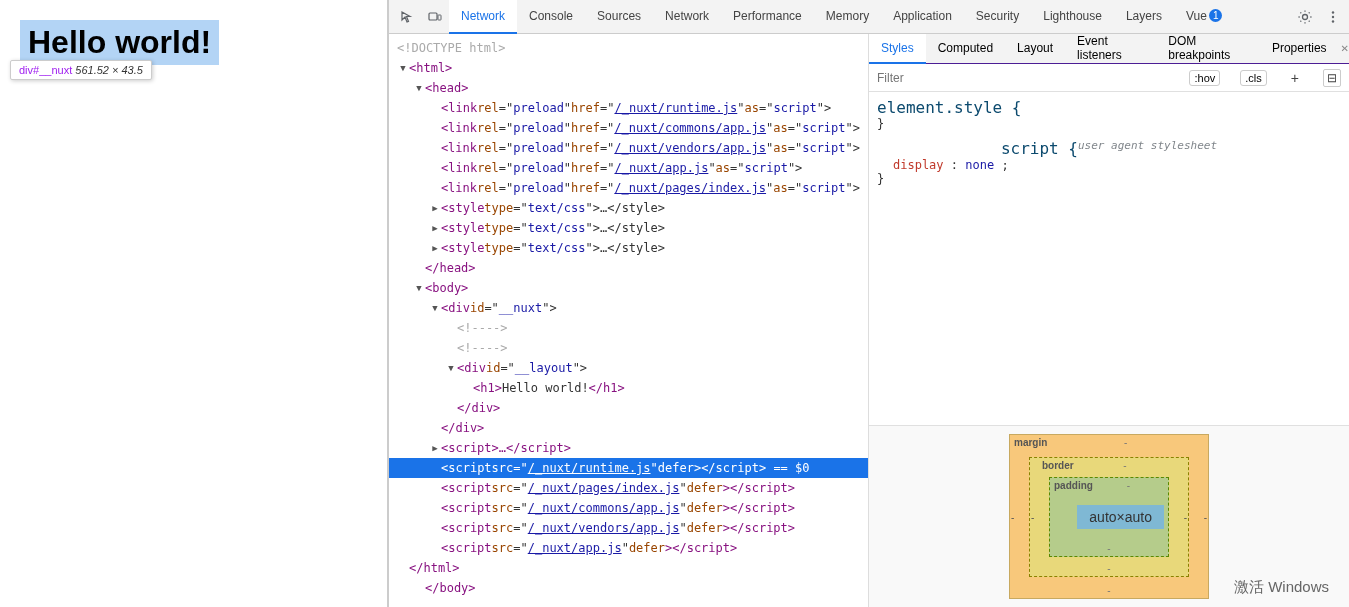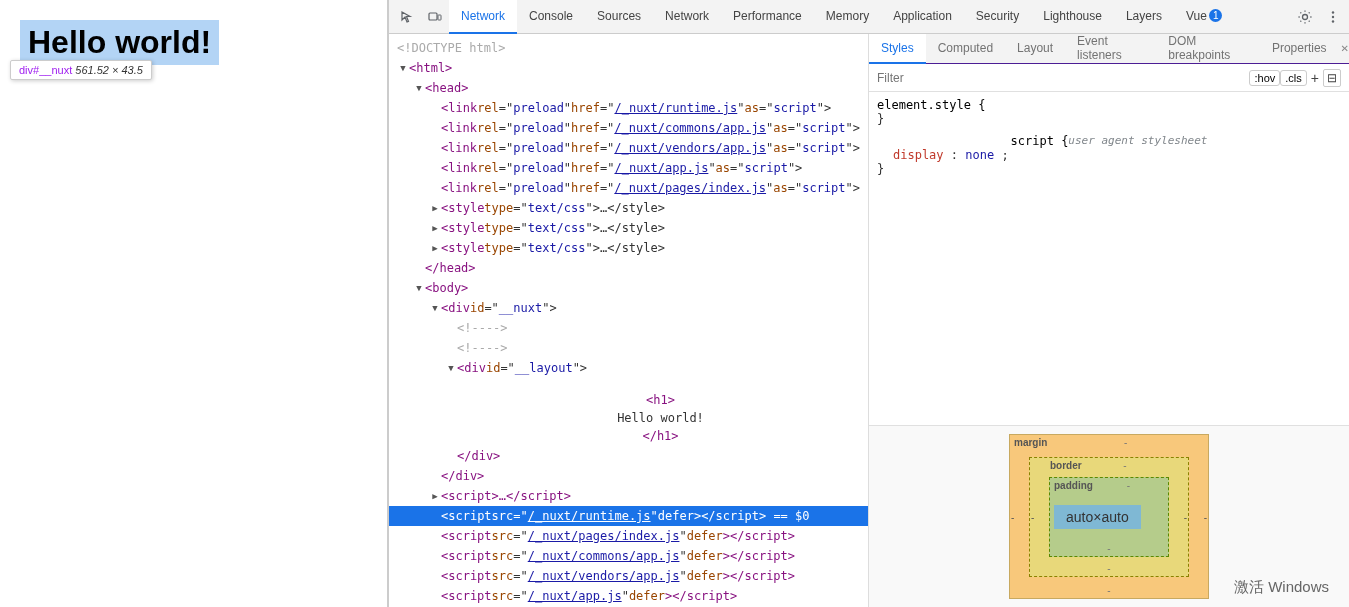--- a/index.html
+++ b/index.html
@@ -142,21 +142,21 @@
       cursor: default;
       display: flex;
       align-items: center;
     }
     .html-line.selected { background: #1a73e8; color: #fff; }
 
     .indent-0 { padding-left: 8px; }
     .indent-1 { padding-left: 24px; }
     .indent-2 { padding-left: 40px; }
     .indent-3 { padding-left: 56px; }
-    .indent-4 { padding-left: 72px; flex-direction: column; }
+    .indent-4 { padding-left: 72px; }
 
     .tag { color: #881280; }
     .attr-name { color: #994500; }
     .attr-val { color: #1a1aa6; }
     .eq { color: #333; }
     .comment { color: #aaa; }
     .doctype { color: #aaa; }
     .text-content { color: #333; }
 
     .expand-handle {
@@ -178,21 +178,21 @@
       display: flex;
       background: #f3f3f3;
       border-bottom: 1px solid #4c1d95;
       height: 30px;
       align-items: center;
     }
     .sub-tab {
       padding: 0 12px;
       height: 30px;
       display: flex; align-items: center;
-      font-size: 12px; color: #737373;
+      font-size: 12px; color: #000000;
       cursor: pointer;
       border-bottom: 2px solid transparent;
     }
     .sub-tab.active {
       color: #1a73e8;
       border-bottom: 2px solid #1a73e8;
       background: #fff;
     }
     .sub-tab-close {
       font-size: 10px; color: #888; margin-left: 2px; cursor: pointer;
@@ -204,21 +204,21 @@
       align-items: center;
       border-bottom: 1px solid #e0e0e0;
       padding: 2px 8px;
       height: 28px;
       background: #fff;
     }
     #filter-input {
       border: none; outline: none; flex: 1; font-size: 12px; color: #333;
     }
     #filter-hov-cls {
-      display: flex; align-items: center; gap: 0;
+      display: flex; align-items: center; gap: 20px;
       font-size: 12px; color: #555;
     }
     .filter-btn {
       border: 1px solid #ccc; border-radius: 3px; padding: 1px 4px;
       font-size: 11px; cursor: pointer; background: #fff;
     }
     .add-rule-btn {
       font-size: 14px; cursor: pointer; color: #444;
       margin-left: 4px;
     }
@@ -229,21 +229,21 @@
 
     
     #styles-content {
       flex: 1;
       overflow: auto;
       padding: 6px 8px;
       font-family: 'Consolas', 'Monaco', monospace;
       font-size: 12px;
     }
     .style-block { margin-bottom: 8px; }
-    .style-selector { color: #000000; font-size: 12px; }
+    .style-selector { color: #0c4a6e; font-size: 16px; }
     .style-source { float: right; color: #80868b; font-size: 11px; font-style: italic; }
     .style-brace { color: #333; }
     .style-property { color: #333; padding-left: 16px; }
     .style-prop-name { color: #c0392b; }
     .style-prop-val { color: #1a1aa6; }
     .style-semicolon { color: #333; }
 
     
     #box-model-area {
       border-top: 1px solid #e0e0e0;
@@ -682,28 +682,28 @@
         <div class="box-model-container">
 
           <div class="box-margin">
             <div class="box-row">
               <span class="box-label">margin</span>
               <span class="box-dash">-</span>
               <span></span>
             </div>
 
             <div style="position:relative;width:160px;height:120px;">
-              <div style="position:absolute;top:0;left:0;right:0;bottom:0;background:#e8d87a;border:1px dashed #8a8000;display:flex;flex-direction:column;align-items:center;justify-content:space-between;padding:2px 20px;">
+              <div style="position:absolute;top:0;left:0;right:0;bottom:0;background:#e8d87a;border:1px dashed #8a8000;display:flex;flex-direction:column;align-items:center;justify-content:space-between;padding:2px 12px;">
                 <div class="box-row">
                   <span class="box-label">border</span>
                   <span class="box-dash">-</span>
                   <span></span>
                 </div>
 
-                <div style="position:relative;width:120px;height:80px;background:#b5cc8b;border:1px dashed #5a8800;display:flex;flex-direction:column;align-items:flex-start;justify-content:space-between;padding:2px 4px;">
+                <div style="position:relative;width:120px;height:80px;background:#b5cc8b;border:1px dashed #5a8800;display:flex;flex-direction:column;align-items:flex-end;justify-content:space-between;padding:2px 4px;">
                   <div class="box-row">
                     <span class="box-label">padding</span>
                     <span class="box-dash">-</span>
                     <span></span>
                   </div>
 
                   <div style="background:#7fb8d4;padding:4px 12px;font-size:14px;color:#333;">
                     <span>auto×auto</span>
                   </div>
 

